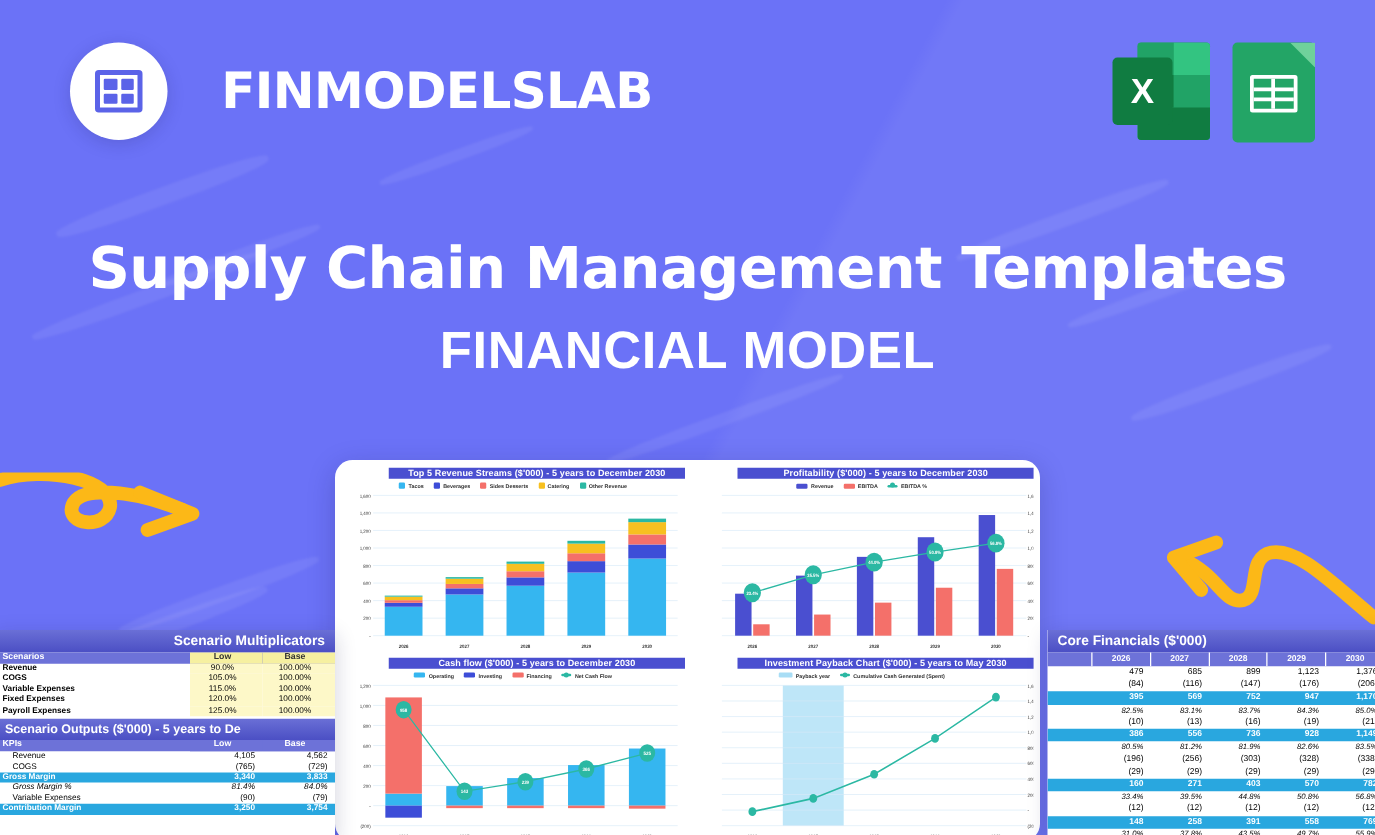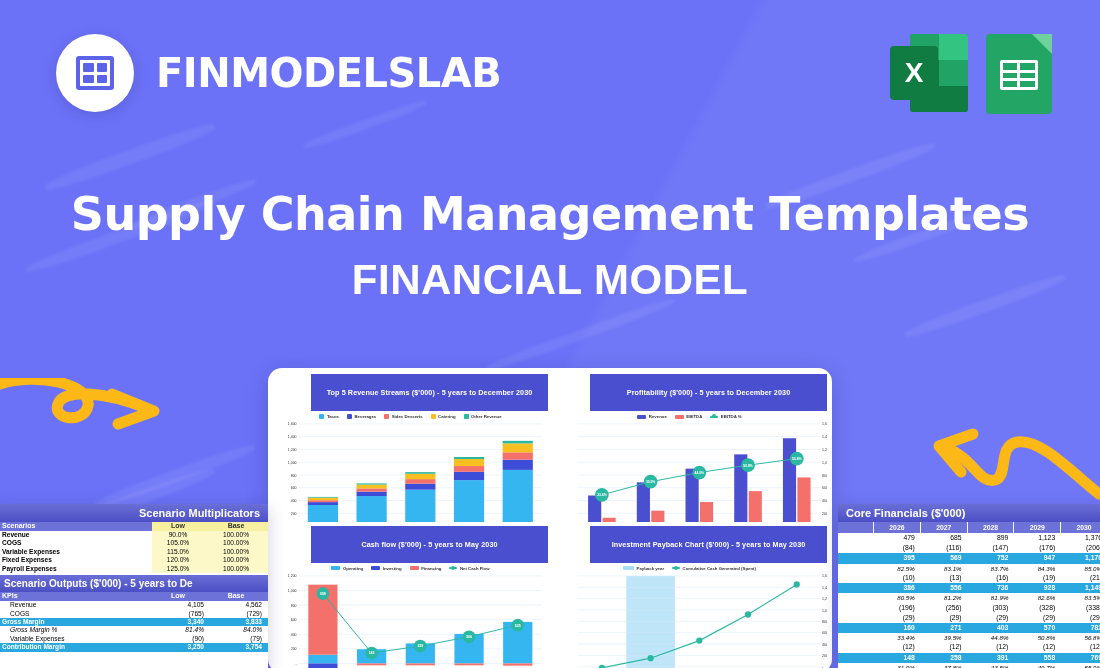--- a/index.html
+++ b/index.html
@@ -29,21 +29,21 @@
     width:78px; height:78px; border-radius:50%; background:#fff;
     display:flex; align-items:center; justify-content:center;
     box-shadow:0 3px 14px rgba(30,30,90,.18);
   }
   .logo-grid { width:38px; height:34px; border:4px solid #5b63e8; border-radius:3px;
     display:grid; grid-template-columns:1fr 1fr; grid-template-rows:1fr 1fr; gap:3px; padding:3px; }
   .logo-grid i { background:#5b63e8; display:block; border-radius:1px;}
   .brand-wrap{ display:flex; flex-direction:column; }
   .brand-main {
     color:#fff; font-weight:bold; font-size:40px; letter-spacing:-.5px; line-height:1;
-    font-family:"DejaVu Sans", sans-serif; position:relative;
+    font-family:"DejaVu Sans", sans-serif; position:relative;margin-left:21px;
   }
   .brand-sub {
     color:#fff; font-size:22px; letter-spacing:9px; margin-top:7px; font-weight:300;
     font-family:"Liberation Sans", sans-serif;
   }
 
   
   .office-icons{ position:absolute; top:34px; right:48px; display:flex; gap:18px; align-items:flex-start;}
   .xls-icon{ position:relative; width:78px; height:78px; }
   .xls-icon .sheet{ position:absolute; left:20px; top:0; width:58px; height:78px;
@@ -85,21 +85,21 @@
   .dashboard{
     position:absolute; left:268px; top:368px; width:564px; height:305px;
     background:#fff; border-radius:14px; padding:6px 5px 0 5px;
     box-shadow:0 6px 22px rgba(25,25,80,.22);
     display:grid; grid-template-columns:1fr 1fr; grid-template-rows:1fr 1fr; gap:4px;
     overflow:hidden;
   }
   .chart-card{ background:#fff; display:flex; flex-direction:column; overflow:hidden;}
   .chart-title{
     background:#4a4fd0; color:#fff; font-size:7.2px; font-weight:bold; text-align:center;
-    padding:14px 2px; letter-spacing:.1px; white-space:nowrap;margin-left:38px;
+    padding:0 2px; letter-spacing:.1px; white-space:nowrap;margin-left:38px;
   }
   .chart-legend{ display:flex; justify-content:center; gap:8px; padding:3px 0 1px; }
   .chart-legend .li{ display:flex; align-items:center; gap:2.5px; font-size:4.3px; font-weight:bold; color:#333; white-space:nowrap;}
   .chart-legend .sw{ width:5px;height:5px;border-radius:1px;}
   .chart-legend .swline{ width:8px;height:2px;border-radius:1px;position:relative;}
   .chart-legend .swline:after{content:"";position:absolute;left:2px;top:-1.5px;width:4px;height:4px;border-radius:50%;background:inherit;}
   .chart-body{ flex:1; position:relative; }
   .chart-body svg{ width:100%; height:100%; display:block;}
 
   
@@ -337,21 +337,21 @@
           <text x="50.8" y="117" font-size="3.6" fill="#333" text-anchor="middle" font-weight="bold" font-family="Liberation Sans">2026</text>
           <text x="100.4" y="117" font-size="3.6" fill="#333" text-anchor="middle" font-weight="bold" font-family="Liberation Sans">2027</text>
           <text x="150" y="117" font-size="3.6" fill="#333" text-anchor="middle" font-weight="bold" font-family="Liberation Sans">2028</text>
           <text x="199.6" y="117" font-size="3.6" fill="#333" text-anchor="middle" font-weight="bold" font-family="Liberation Sans">2029</text>
           <text x="249.2" y="117" font-size="3.6" fill="#333" text-anchor="middle" font-weight="bold" font-family="Liberation Sans">2030</text>
         </svg>
       </div>
   </div>
 
   <div class="chart-card">
-    <div class="chart-title">Cash flow ($'000) - 5 years to May 2030</div>
+    <div class="chart-title">Cash flow ($'000) - 5 years to December 2030</div>
     <div class="chart-legend">
       <span class="li">
           <span class="sw" style="background:#35b6f0;width:9px;height:4px;"></span>
           <span>Operating</span>
         </span>
       <span class="li">
           <span class="sw" style="background:#3d4dd8;width:9px;height:4px;"></span>
           <span>Investing</span>
         </span>
       <span class="li">

